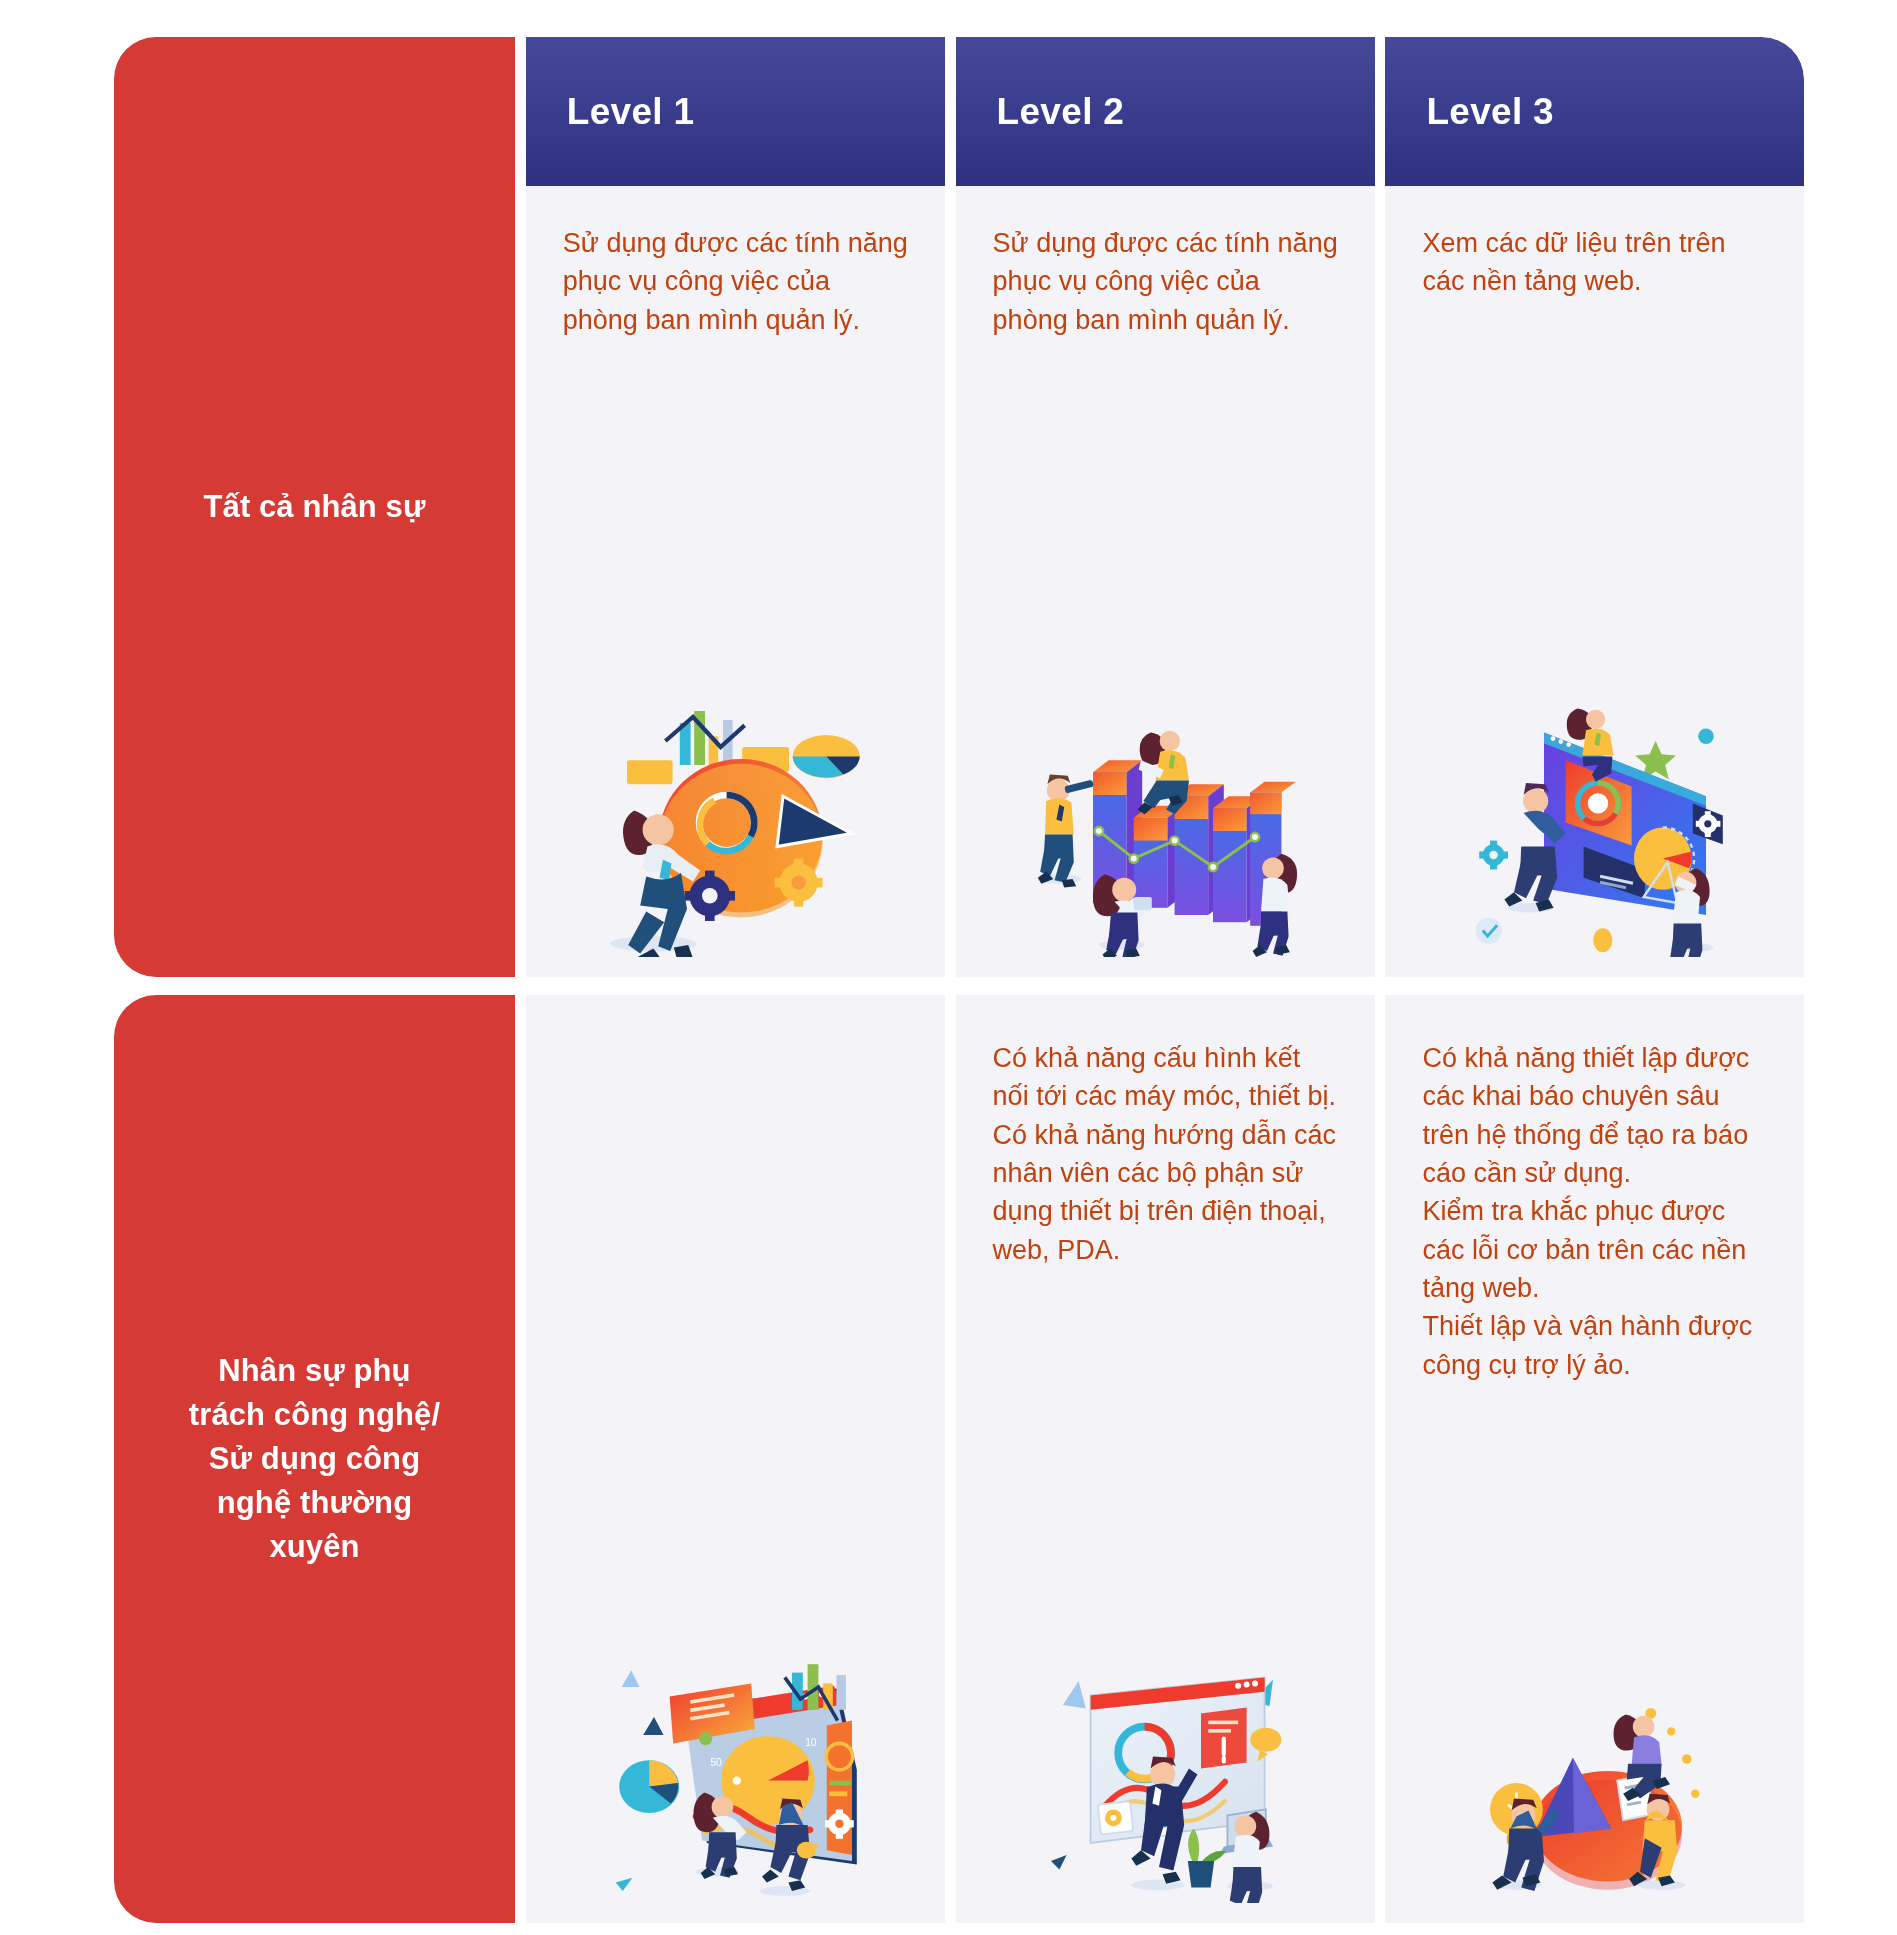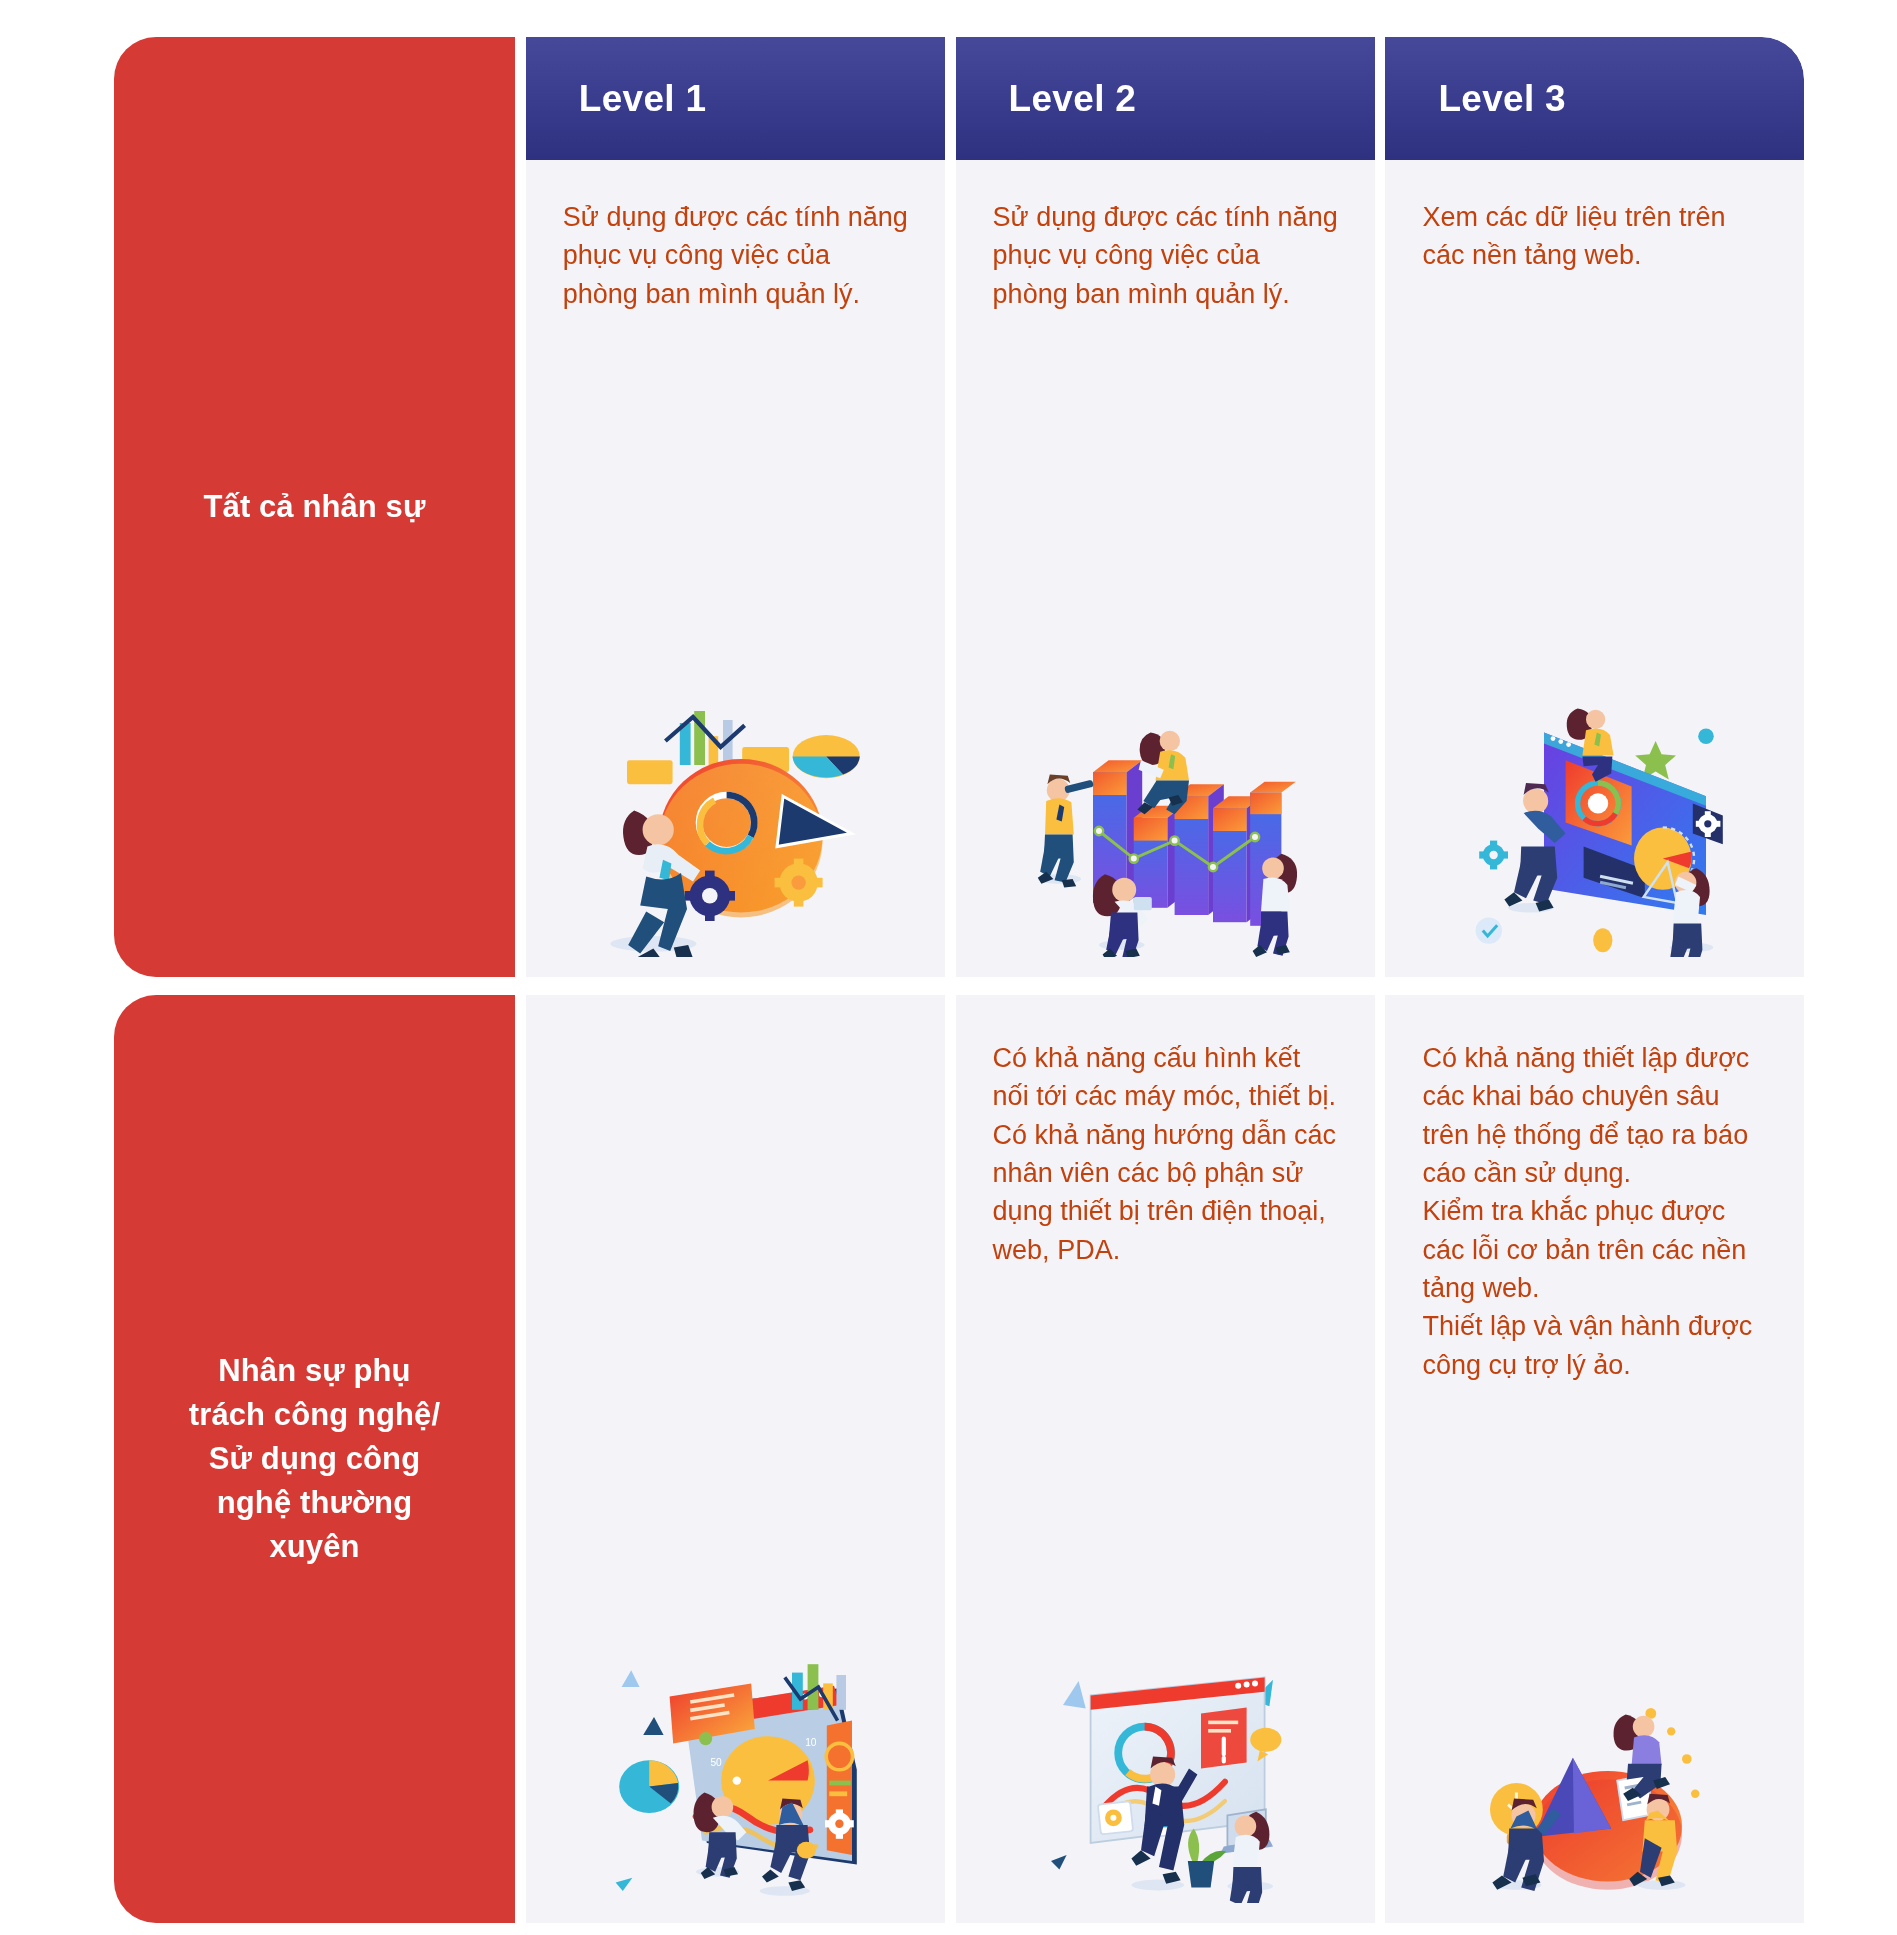--- a/index.html
+++ b/index.html
@@ -39,25 +39,25 @@
   .cell{
     background:#f4f4f8;
     display:flex;flex-direction:column;
     box-sizing:border-box;
     position:relative;
     overflow:hidden;
   }
   .cell.tr{border-radius:0 42px 0 0;}
 
   .hdr{
-    height:123px;
+    height:149px;
     background:linear-gradient(180deg,#46499a 0%,#2e3180 100%);
     color:#ffffff;
     display:flex;align-items:center;
-    padding-left:53px;
+    padding-left:41px;
     box-sizing:border-box;
     font-size:37px;font-weight:bold;
     letter-spacing:0.3px;
     flex:none;
   }
   .cell.tr .hdr{border-radius:0 42px 0 0;}
 
   .body{
     padding:38px 36px 0 37px;
     box-sizing:border-box;

